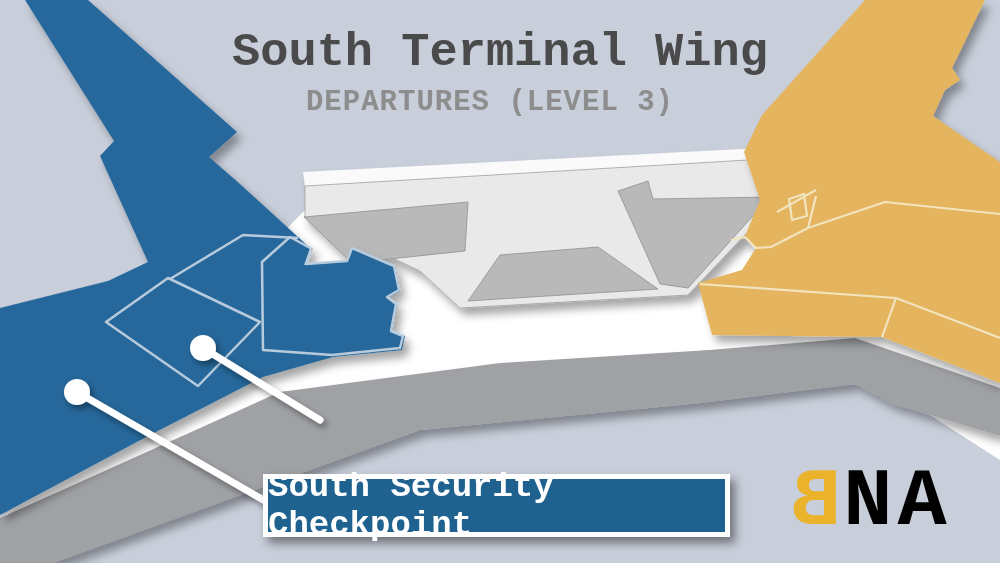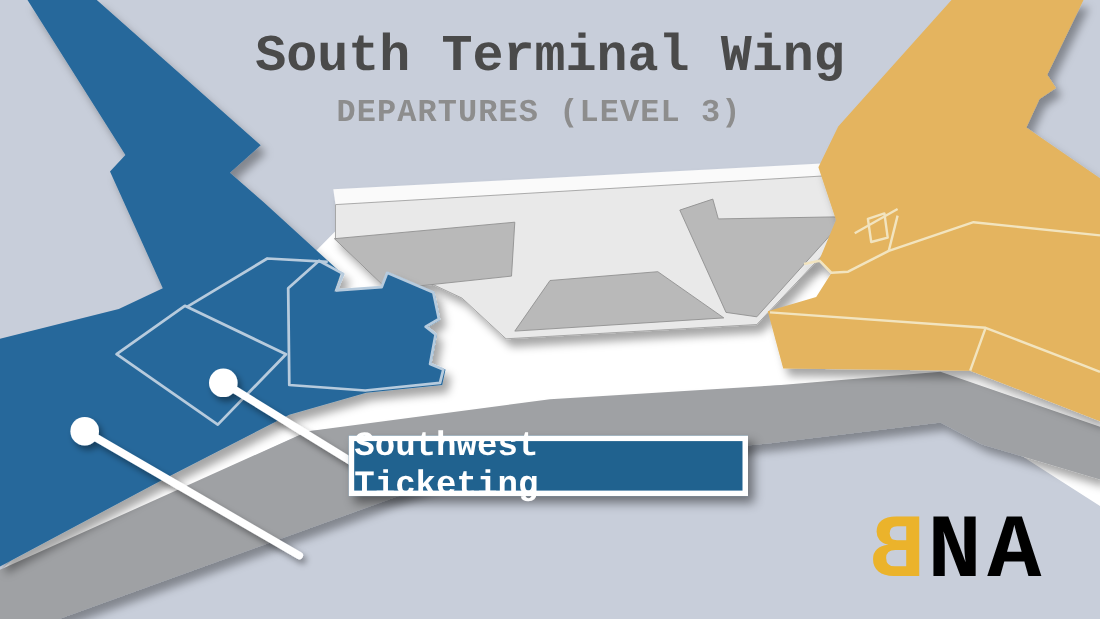--- a/index.html
+++ b/index.html
@@ -97,19 +97,19 @@
       <line x1="203" y1="348" x2="320" y2="420" stroke="#FFFFFF" stroke-width="7" stroke-linecap="round"></line>
       <line x1="77" y1="392" x2="272" y2="505" stroke="#FFFFFF" stroke-width="7" stroke-linecap="round"></line>
       <circle cx="203" cy="348" r="13" fill="#FFFFFF"></circle>
       <circle cx="77" cy="392" r="13" fill="#FFFFFF"></circle>
     </g>
   </svg>
 
   <div class="title">South Terminal Wing</div>
   <div class="subtitle">DEPARTURES (LEVEL 3)</div>
 
-  <div class="callout callout-1">Southwest Ticketing</div>
+  <div class="callout callout-2">South Security Checkpoint</div>
 
   <div class="logo">
     <span class="b">B</span><span class="na">NA</span>
   </div>
 
 </div>
 
 </body></html>

